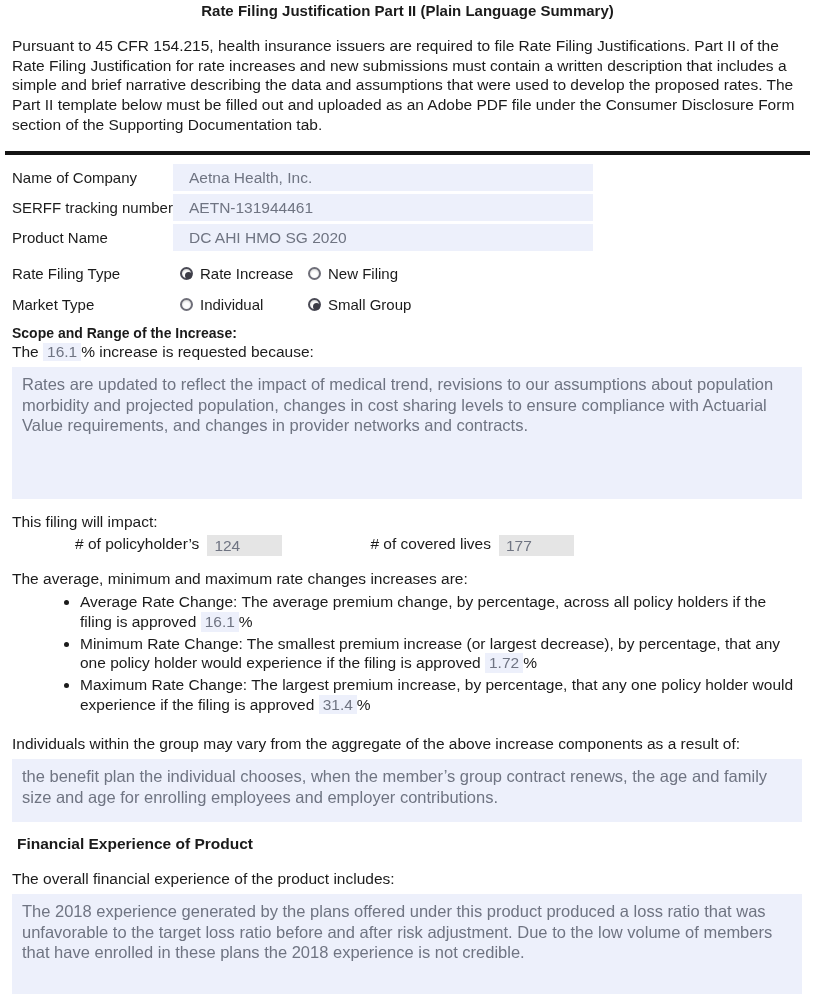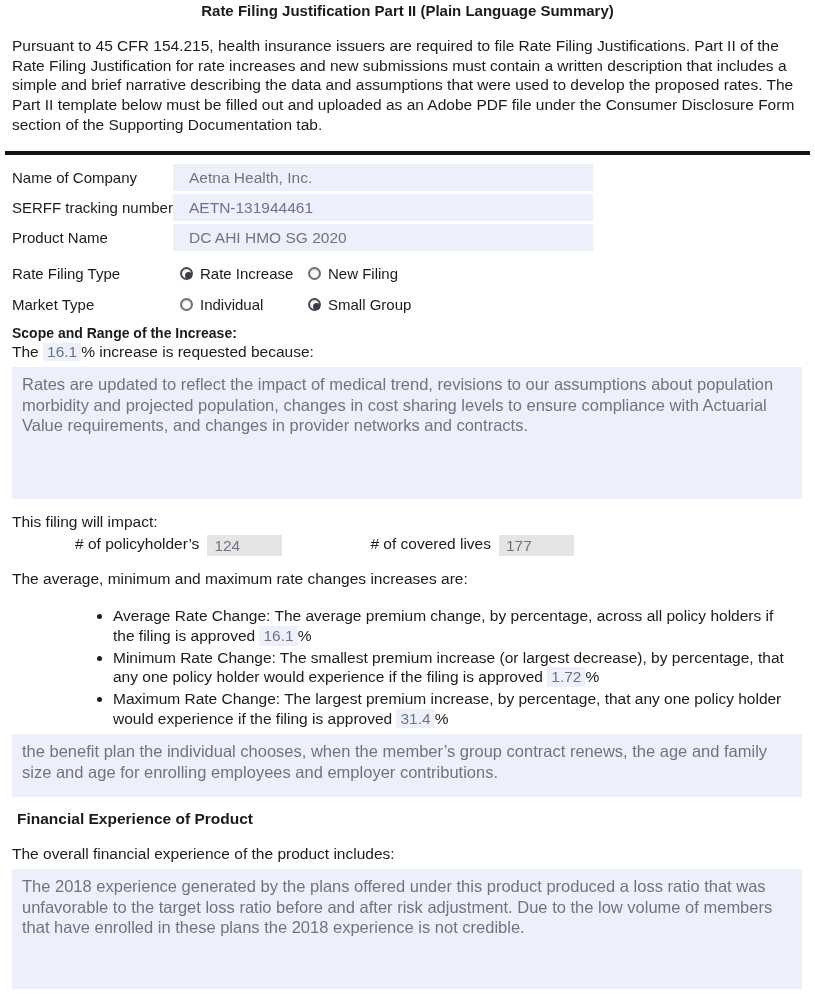--- a/index.html
+++ b/index.html
@@ -51,21 +51,21 @@
   .ta-financial { height: 120px; }
 
   .impact-heading { font-size: 15.5px; margin: 14px 0 0 12px; }
   .impact-row { display: flex; align-items: flex-start; margin: 4px 0 0 75px; font-size: 15.5px; }
   .num-field {
     width: 75px; height: 21px; background: #e5e5e5; color: #6f7482;
     font-size: 15.5px; line-height: 21px; padding-left: 7px; margin-left: 8px; flex: none;
   }
   .covered-label { margin-left: 88px; }
 
-  .bullets { margin: 18px 20px 0 0; padding-left: 113px; }
+  .bullets { margin: 4px 20px 0 0; padding-left: 80px; }
   .bullets li { font-size: 15.5px; line-height: 1.27; margin-bottom: 2px; }
   .vary-heading { font-size: 15.5px; margin: 21px 0 0 12px; }
   .fin-heading { font-weight: bold; font-size: 15.5px; margin: 13px 0 0 17px; }
   .fin-prompt { font-size: 15.5px; margin: 17px 0 0 12px; }
 </style>
 </head>
 <body>
 
 <div class="page">
 
@@ -142,20 +142,21 @@
     <li>
       <span>Minimum Rate Change: The smallest premium increase (or largest decrease), by percentage, that any one policy holder would experience if the filing is approved</span>
       <span class="inline-field">1.72</span><span>%</span>
     </li>
     <li>
       <span>Maximum Rate Change: The largest premium increase, by percentage, that any one policy holder would experience if the filing is approved</span>
       <span class="inline-field">31.4</span><span>%</span>
     </li>
   </ul>
 
+  <div class="vary-heading">Individuals within the group may vary from the aggregate of the above increase components as a result of:</div>
 
   <div class="textarea ta-vary">the benefit plan the individual chooses, when the member’s group contract renews, the age and family size and age for enrolling employees and employer contributions.</div>
 
   <div class="fin-heading">Financial Experience of Product</div>
 
   <div class="fin-prompt">The overall financial experience of the product includes:</div>
 
   <div class="textarea ta-financial">The 2018 experience generated by the plans offered under this product produced a loss ratio that was unfavorable to the target loss ratio before and after risk adjustment. Due to the low volume of members that have enrolled in these plans the 2018 experience is not credible.</div>
 
 </div>

